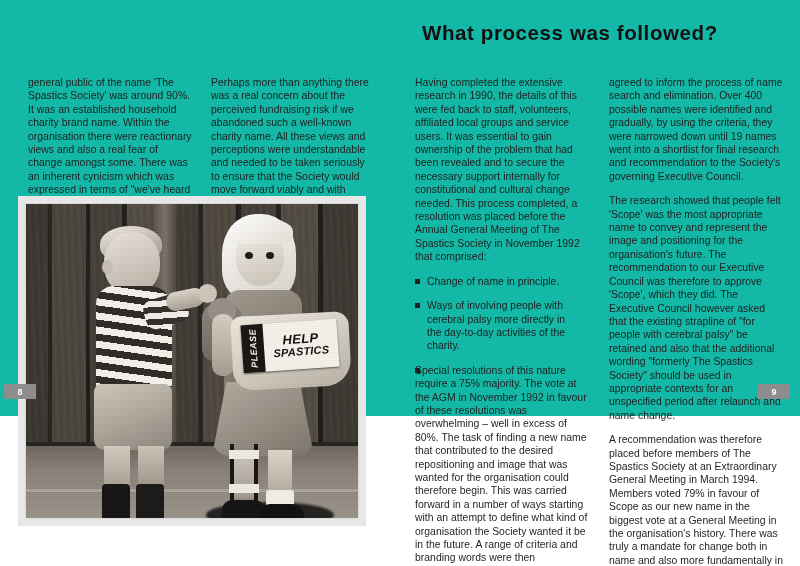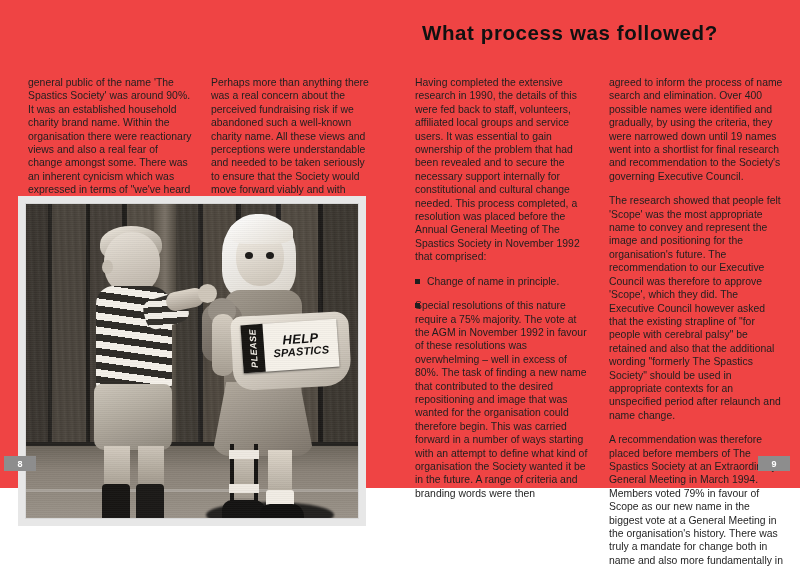--- a/index.html
+++ b/index.html
@@ -15,22 +15,22 @@
     color: #1a1a1a;
     position: relative;
   }
   .spread {
     position: absolute;
     inset: 0;
     display: flex;
   }
   .page {
     position: relative;
-    height: 488px;
-    background: #ef4444;
+    height: 416px;
+    background: #14b8a6;
     box-sizing: border-box;
   }
   .page-left { width: 400px; }
   .page-right { width: 400px; }
 
   
   .headline {
     position: absolute;
     top: 22px;
     left: 22px;
@@ -557,20 +557,21 @@
     <div class="cols cols-right">
 
       <div class="col-r">
         <p class="para">Having completed the extensive research in 1990, the details of this were fed back to staff, volunteers, affiliated local groups and service users.  It was essential to gain ownership of the problem that had been revealed and to secure the necessary support internally for constitutional and cultural change needed. This process completed, a resolution was placed before the Annual General Meeting of The Spastics Society in November 1992 that comprised:</p>
         <p class="bullet">
           <span class="sq"></span>
           <span>Change of name in principle.</span>
         </p>
         <p class="bullet">
           <span class="sq"></span>
+          <span>Ways of involving people with cerebral palsy more directly in the day-to-day activities of the charity.</span>
         </p>
         <p class="bullet">
           <span class="sq"></span>
         </p>
         <p class="para">Special resolutions of this nature require a 75% majority. The vote at the AGM in November 1992 in favour of these resolutions was overwhelming – well in excess of 80%. The task of finding a new name that contributed to the desired repositioning and image that was wanted for the organisation could therefore begin. This was carried forward in a number of ways starting with an attempt to define what kind of organisation the Society wanted it be in the future. A range of criteria and branding words were then</p>
       </div>
 
       <div class="col-r">
         <p class="para">agreed to inform the process of name search and elimination. Over 400 possible names were identified and gradually, by using the criteria, they were narrowed down until 19 names went into a shortlist for final research and recommendation to the Society's governing Executive Council.</p>
         <p class="para">The research showed that people felt 'Scope'  was the most appropriate name to convey and represent the image and positioning for the organisation's future. The recommendation to our Executive Council was therefore to approve 'Scope', which they did. The Executive Council however asked that the existing strapline of "for people with cerebral palsy" be retained and also that the additional wording "formerly The Spastics Society" should be used in appropriate contexts for an unspecified period after relaunch and name change.</p>

